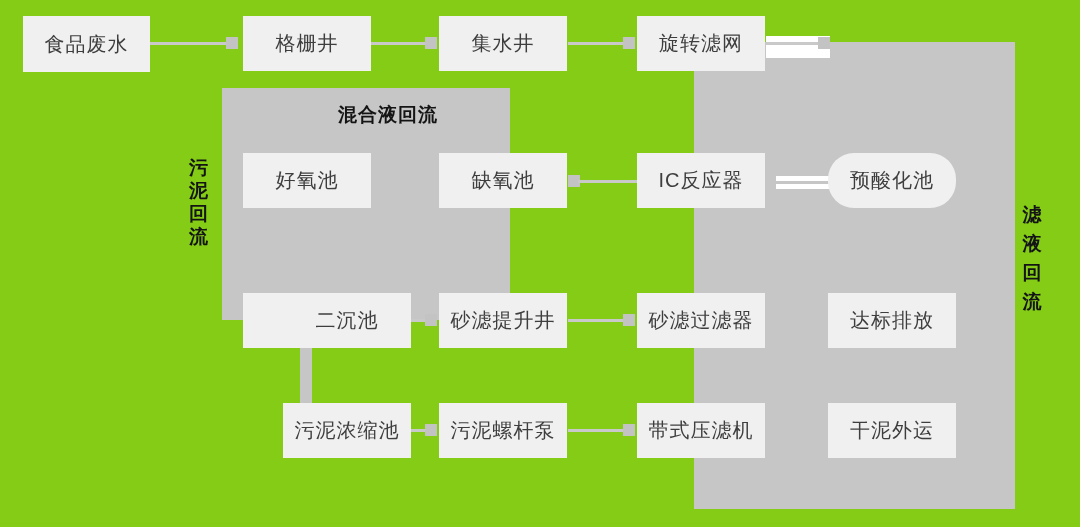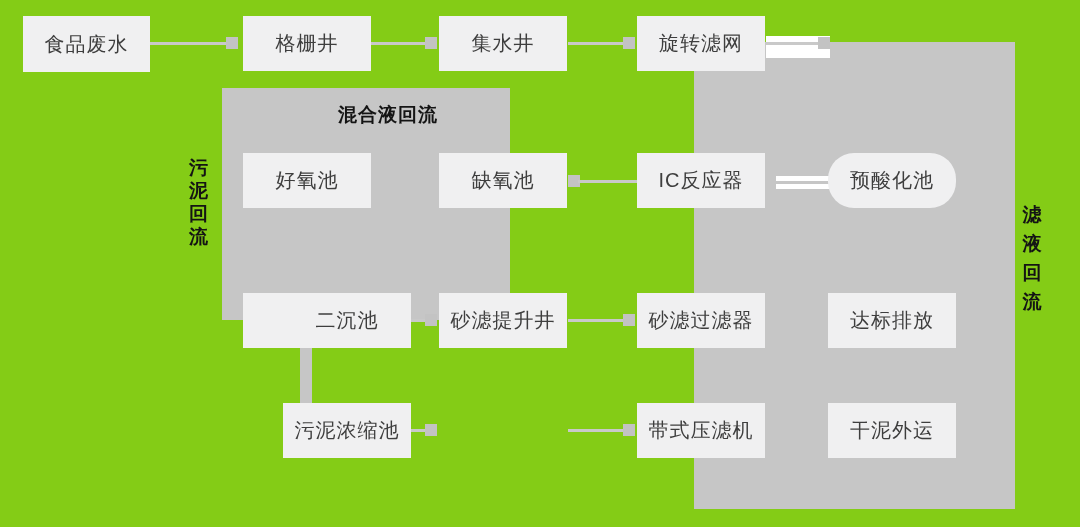--- a/index.html
+++ b/index.html
@@ -72,20 +72,21 @@
   <div class="node" style="left:439px;top:153px;">缺氧池</div>
   <div class="node" style="left:637px;top:153px;">IC反应器</div>
   <div class="node" style="left:828px;top:153px;border-radius:26px;">预酸化池</div>
 
   <div class="node" style="left:243px;top:293px;padding-left:40px;">二沉池</div>
   <div class="node" style="left:439px;top:293px;">砂滤提升井</div>
   <div class="node" style="left:637px;top:293px;">砂滤过滤器</div>
   <div class="node" style="left:828px;top:293px;">达标排放</div>
 
   <div class="node" style="left:243px;top:403px;margin-left:40px;">污泥浓缩池</div>
+  <div class="node" style="left:439px;top:403px;">污泥螺杆泵</div>
   <div class="node" style="left:637px;top:403px;">带式压滤机</div>
   <div class="node" style="left:828px;top:403px;">干泥外运</div>
 
   <div class="flowlabel h" style="left:318px;top:102px;">混合液回流</div>
   <div class="flowlabel v tight" style="left:188px;top:156px;">污泥回流</div>
   <div class="flowlabel v loose" style="left:1022px;top:200px;">滤液回流</div>
 
 </div>
 
 </body></html>

